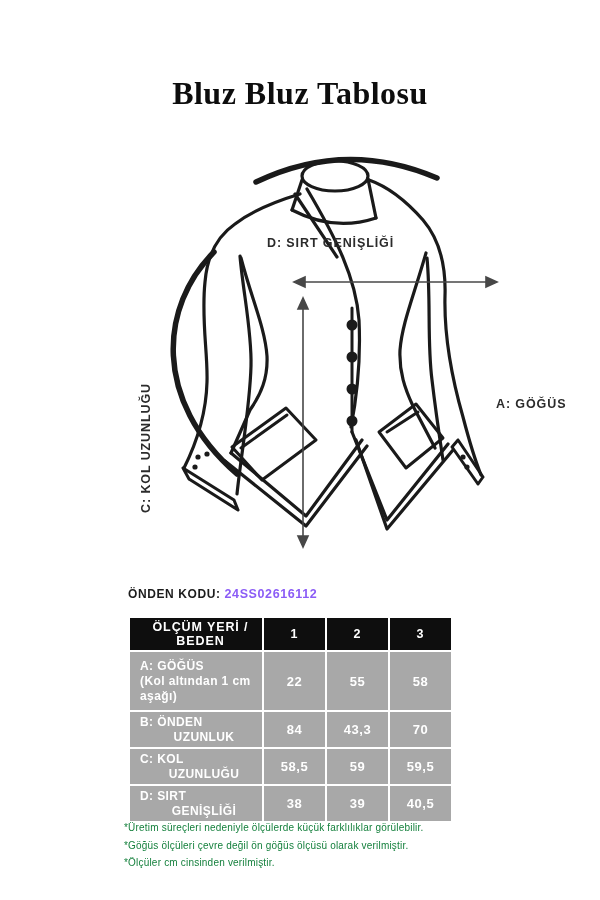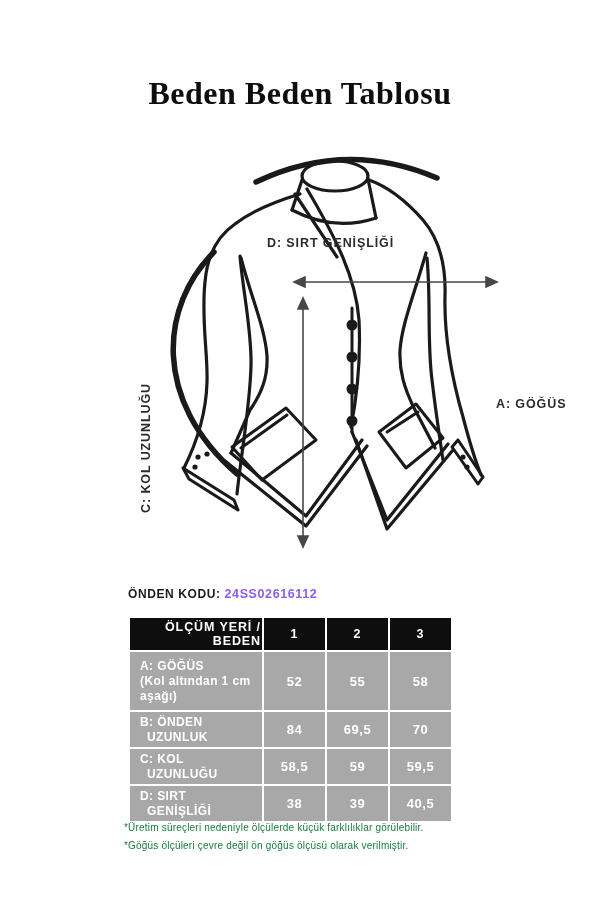--- a/index.html
+++ b/index.html
@@ -30,35 +30,35 @@
     position:absolute; left:128px; top:616px; width:325px;
     border-collapse:collapse; table-layout:fixed;
   }
   table.size th, table.size td { border:2px solid #ffffff; color:#ffffff; }
   table.size col.c-measure { width:134px; }
   table.size col.c-size { width:63px; }
   thead th {
     background:#0e0e0e; height:30px; font-size:12.5px; letter-spacing:0.9px;
     font-weight:700; text-align:center;
   }
-  thead th.measure { text-align:right; padding-left:10px; }
+  thead th.measure { text-align:center; padding-left:10px; }
   tbody td { background:#a8a8a8; font-weight:600; }
   td.lbl { text-align:left; padding-left:10px; font-size:12px; letter-spacing:0.4px; line-height:15px; }
-  td.lbl .line2.indent { padding-left:7px; }
+  td.lbl .line2.indent { padding-left:7px;text-align:center; }
   td.lbl span { display:block; }
   td.val { text-align:center; font-size:13px; letter-spacing:0.5px; }
   tr.rowA td { height:56px; }
   tr.rowS td { height:33px; }
   .footnotes { position:absolute; left:124px; top:819px; }
   .footnote { font-size:10px; color:#15803d; line-height:17.5px; letter-spacing:0.2px; }
 </style>
 </head>
 <body>
 
-<h1 class="title">Beden Beden Tablosu</h1>
+<h1 class="title">Bluz Bluz Tablosu</h1>
 
 <div class="diagram-wrap">
   <svg width="600" height="470" viewBox="0 0 600 470">
 
     <g stroke="#1a1a1a" stroke-width="5.5" fill="none" stroke-linecap="round">
       <path d="M212,72 Q302,29 393,68"></path>
       <path d="M170,142 C116,196 108,290 193,364"></path>
     </g>
 
     <g stroke="#1a1a1a" stroke-width="3.2" fill="none" stroke-linecap="round" stroke-linejoin="round">
@@ -150,31 +150,31 @@
       <th>2</th>
       <th>3</th>
     </tr>
   </thead>
   <tbody>
     <tr class="rowA">
       <td class="lbl">
         <span class="line1">A: GÖĞÜS</span>
         <span class="line2">(Kol altından 1 cm aşağı)</span>
       </td>
-      <td class="val">52</td>
+      <td class="val">22</td>
       <td class="val">55</td>
       <td class="val">58</td>
     </tr>
     <tr class="rowS">
       <td class="lbl">
         <span class="line1">B: ÖNDEN</span>
         <span class="line2 indent">UZUNLUK</span>
       </td>
       <td class="val">84</td>
-      <td class="val">69,5</td>
+      <td class="val">43,3</td>
       <td class="val">70</td>
     </tr>
     <tr class="rowS">
       <td class="lbl">
         <span class="line1">C: KOL</span>
         <span class="line2 indent">UZUNLUĞU</span>
       </td>
       <td class="val">58,5</td>
       <td class="val">59</td>
       <td class="val">59,5</td>
@@ -187,13 +187,14 @@
       <td class="val">38</td>
       <td class="val">39</td>
       <td class="val">40,5</td>
     </tr>
   </tbody>
 </table>
 
 <div class="footnotes">
   <div class="footnote">*Üretim süreçleri nedeniyle ölçülerde küçük farklılıklar görülebilir.</div>
   <div class="footnote">*Göğüs ölçüleri çevre değil ön göğüs ölçüsü olarak verilmiştir.</div>
+  <div class="footnote">*Ölçüler cm cinsinden verilmiştir.</div>
 </div>
 
 </body></html>

